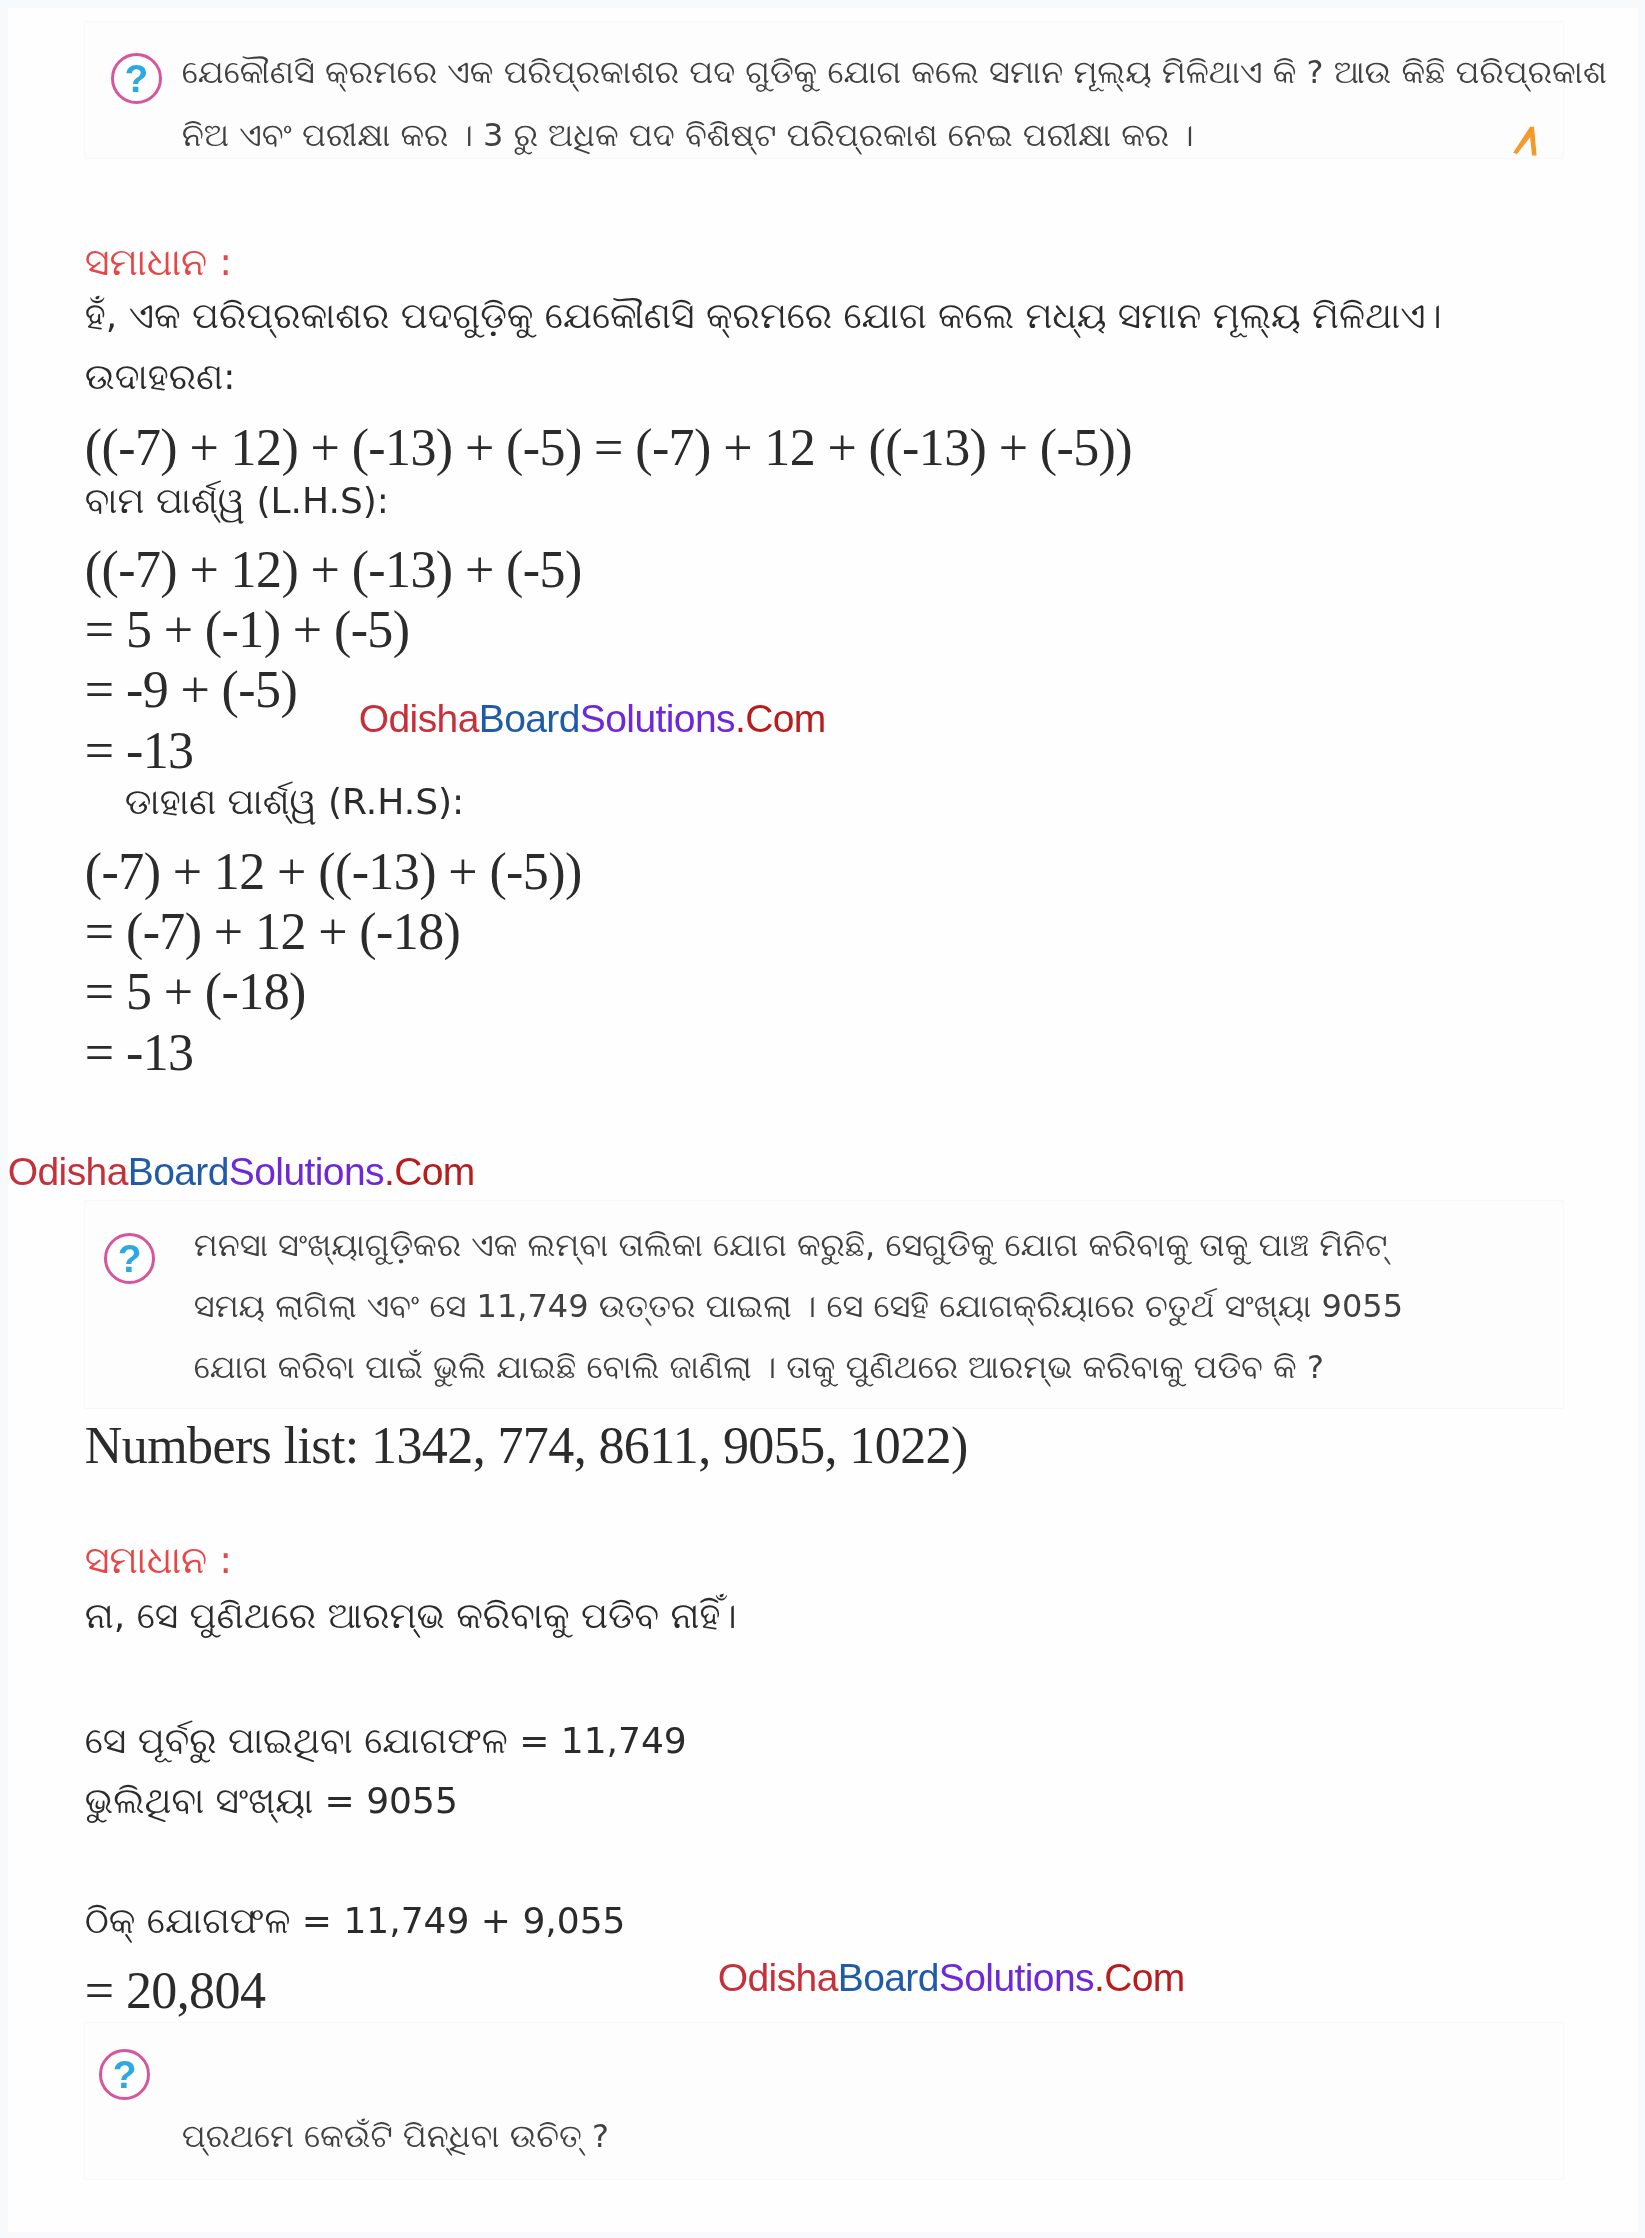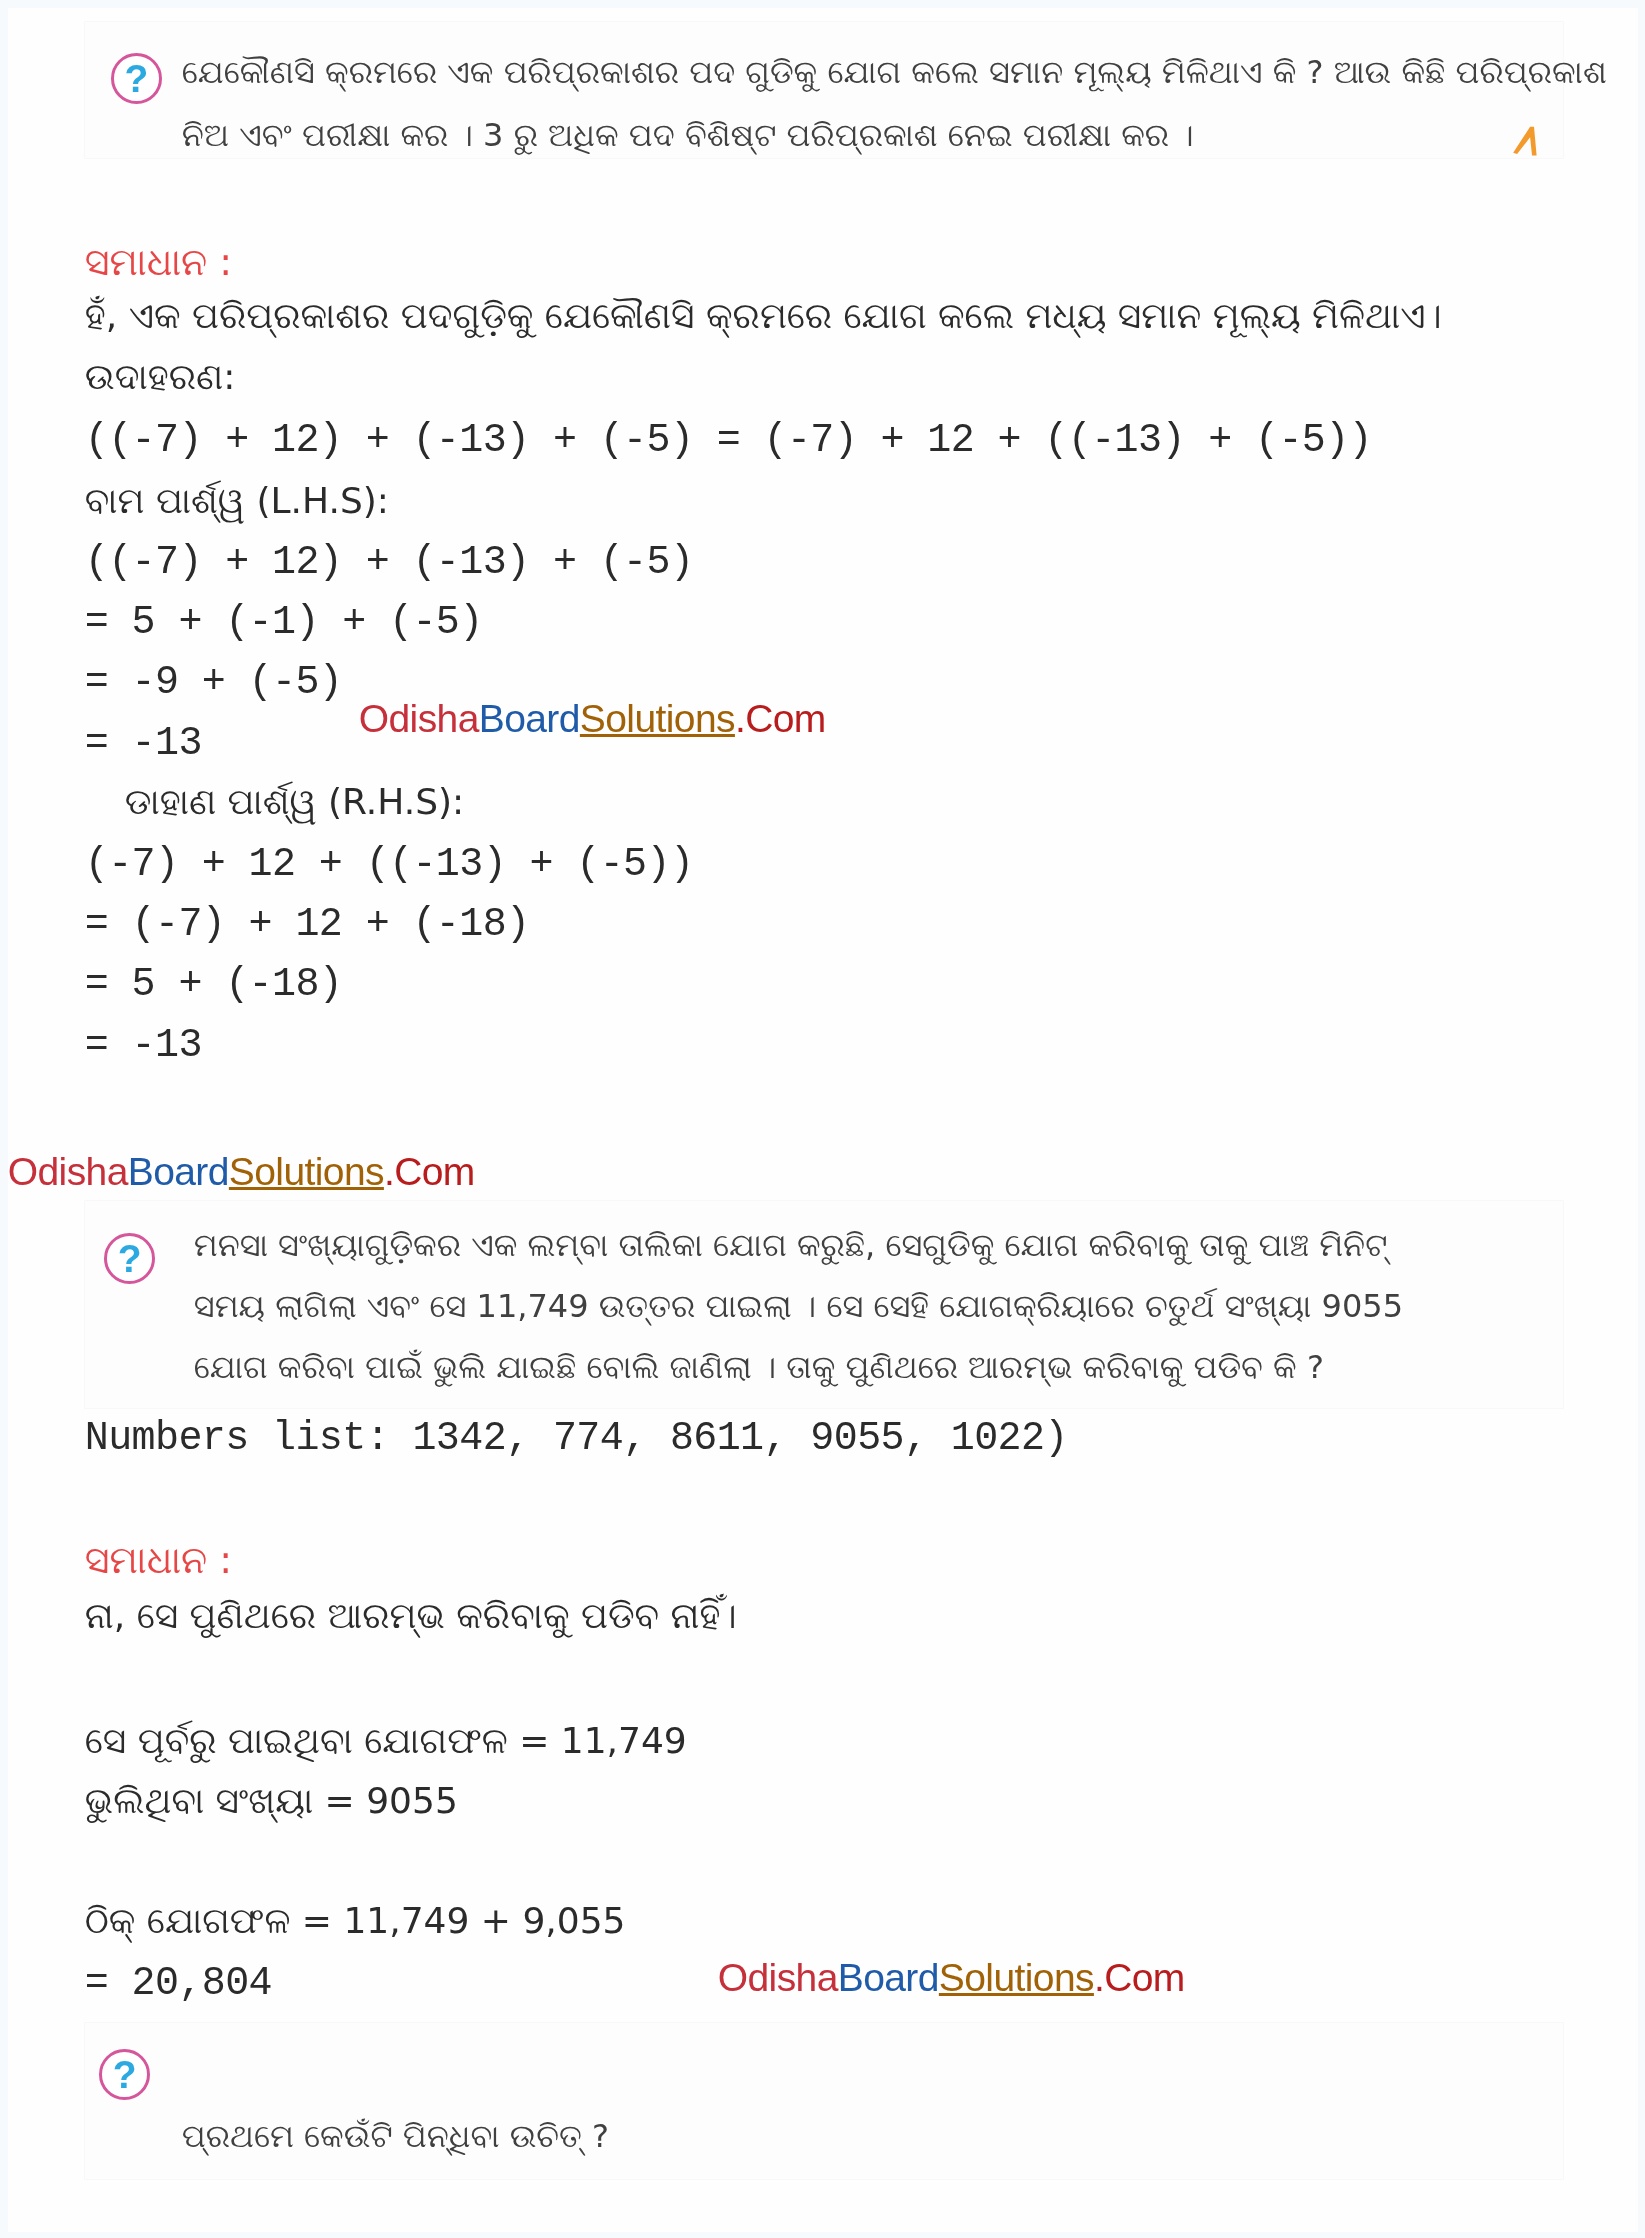--- a/index.html
+++ b/index.html
@@ -59,42 +59,42 @@
     .sol-label {
       position: absolute;
       font-family: "DejaVu Sans", sans-serif;
       font-size: 38px;
       color: #e64646;
       white-space: nowrap;
     }
     
     .line {
       position: absolute;
-      font-family: Liberation Mono, monospace;
-      font-size: 40px;
+      font-family: Liberation Serif, serif;
+      font-size: 52px;
       color: #2b2b2b;
       white-space: nowrap;
       letter-spacing: -0.6px;
     }
     .line.odia {
       font-family: "DejaVu Sans", sans-serif;
       font-size: 36px;
       letter-spacing: 0;
     }
     
     .wm {
       position: absolute;
       font-family: "Liberation Sans", sans-serif;
       font-size: 39px;
       white-space: nowrap;
       letter-spacing: -0.6px;
     }
     .wm .c1 { color: #c6303a; }
     .wm .c2 { color: #1f5ba8; }
-    .wm .c3 { color: #a16207; text-decoration: underline; }
+    .wm .c3 { color: #6d28d9; }
     .wm .c4 { color: #b91c1c; }
   </style>
 </head>
 <body>
 
 <div class="page">
 
   <div class="qbox" style="left:77px; top:14.3px; width:1478px; height:136px;">
     <div class="qicon" style="left:26px; top:31px;">
         <span>?</span>

